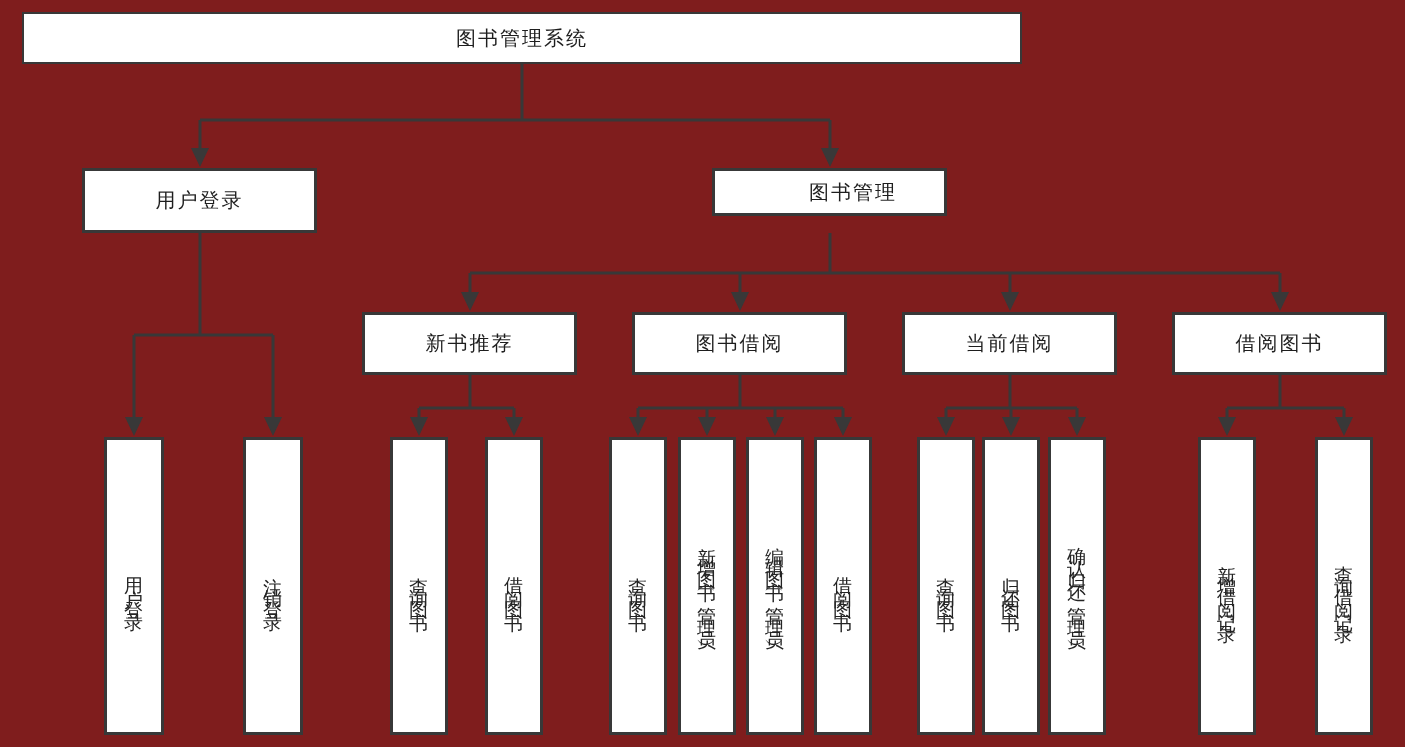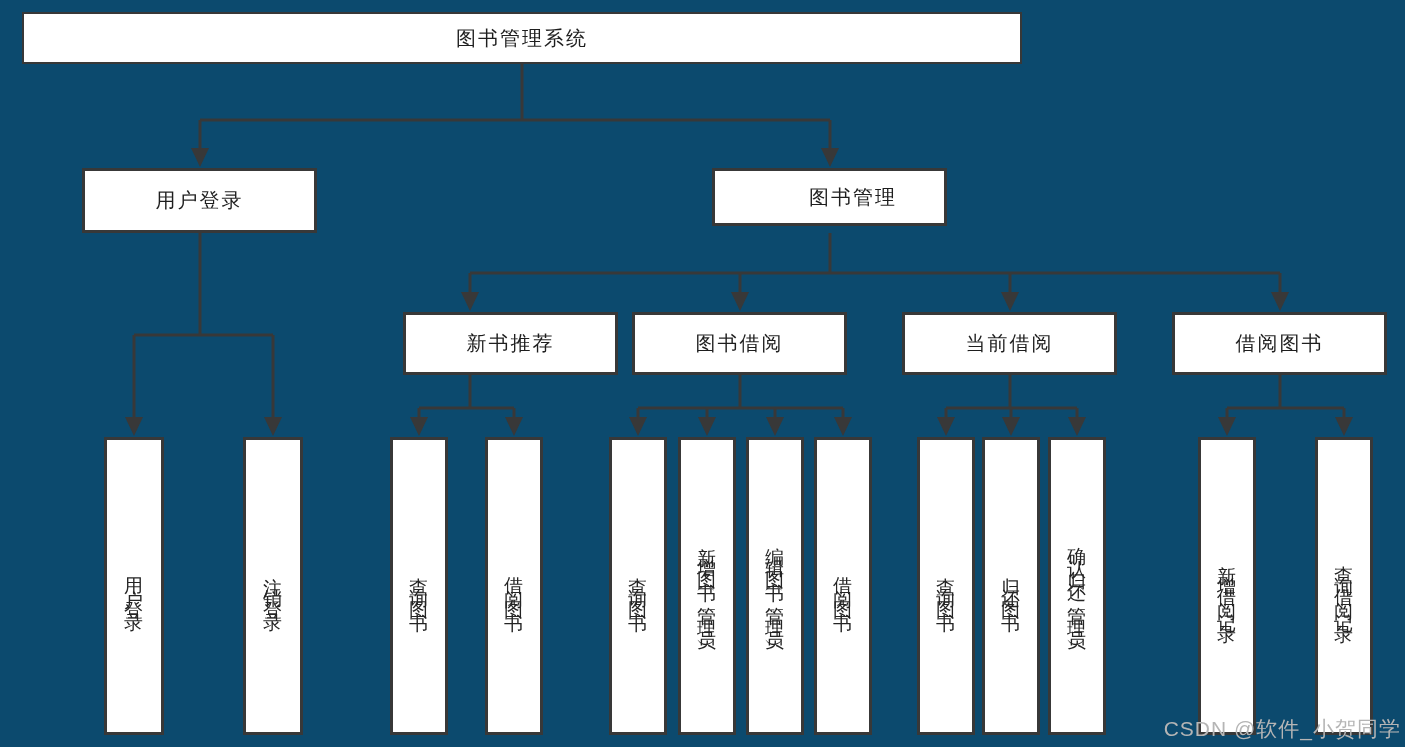--- a/index.html
+++ b/index.html
@@ -2,21 +2,21 @@
 <html><head>
 <meta charset="utf-8">
 <title>图书管理系统</title>
 <style>
   * { box-sizing: border-box; margin: 0; padding: 0; }
   html, body { background: #ffffff; }
   .canvas {
     position: relative;
     width: 1405px;
     height: 747px;
-    background: #0c4a6e;
+    background: #7f1d1d;
     overflow: hidden;
     font-family: "Liberation Sans", "DejaVu Sans", sans-serif;
   }
   svg.wires { position: absolute; left: 0; top: 0; width: 1405px; height: 747px; }
 
   .hbox {
     position: absolute;
     background: #ffffff;
     border: 3px solid #383838;
     display: flex;
@@ -121,25 +121,25 @@
              M1335 417 h18 L1344 436 Z"></path>
   </svg>
 
   <div class="hbox root" style="left:22px; top:12px; width:1000px; height:52px;">
     <span class="hlabel">图书管理系统</span>
   </div>
 
   <div class="hbox" style="left:82px; top:168px; width:235px; height:65px;">
     <span class="hlabel">用户登录</span>
   </div>
-  <div class="hbox" style="left:712px; top:168px; width:235px; height:58px;padding-left:47px;">
+  <div class="hbox" style="left:712px; top:168px; width:235px; height:48px;padding-left:47px;">
     <span class="hlabel">图书管理</span>
   </div>
 
-  <div class="hbox" style="left:362px; top:312px; width:215px; height:63px;margin-left:41px;">
+  <div class="hbox" style="left:362px; top:312px; width:215px; height:63px;">
     <span class="hlabel">新书推荐</span>
   </div>
   <div class="hbox" style="left:902px; top:312px; width:215px; height:63px;">
     <span class="hlabel">当前借阅</span>
   </div>
   <div class="hbox" style="left:632px; top:312px; width:215px; height:63px;">
     <span class="hlabel">图书借阅</span>
   </div>
   <div class="hbox" style="left:1172px; top:312px; width:215px; height:63px;">
     <span class="hlabel">借阅图书</span>
@@ -182,15 +182,14 @@
     <span class="vlabel">确认归还（管理员）</span>
   </div>
 
   <div class="vbox" style="left:1198px; width:58px;">
     <span class="vlabel">新增借阅记录</span>
   </div>
   <div class="vbox" style="left:1315px; width:58px;">
     <span class="vlabel">查询借阅记录</span>
   </div>
 
-  <div class="watermark">CSDN @软件_小贺同学</div>
 
 </div>
 
 </body></html>

